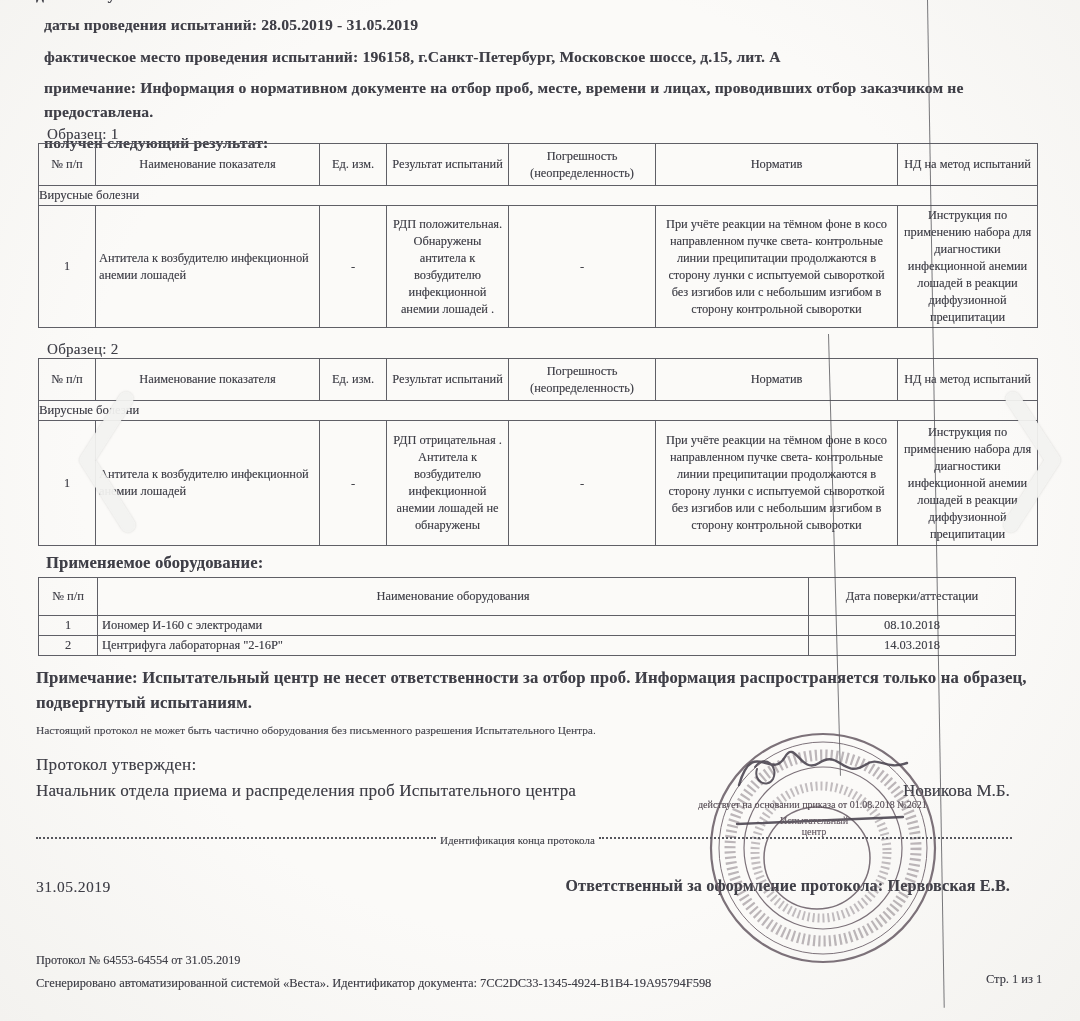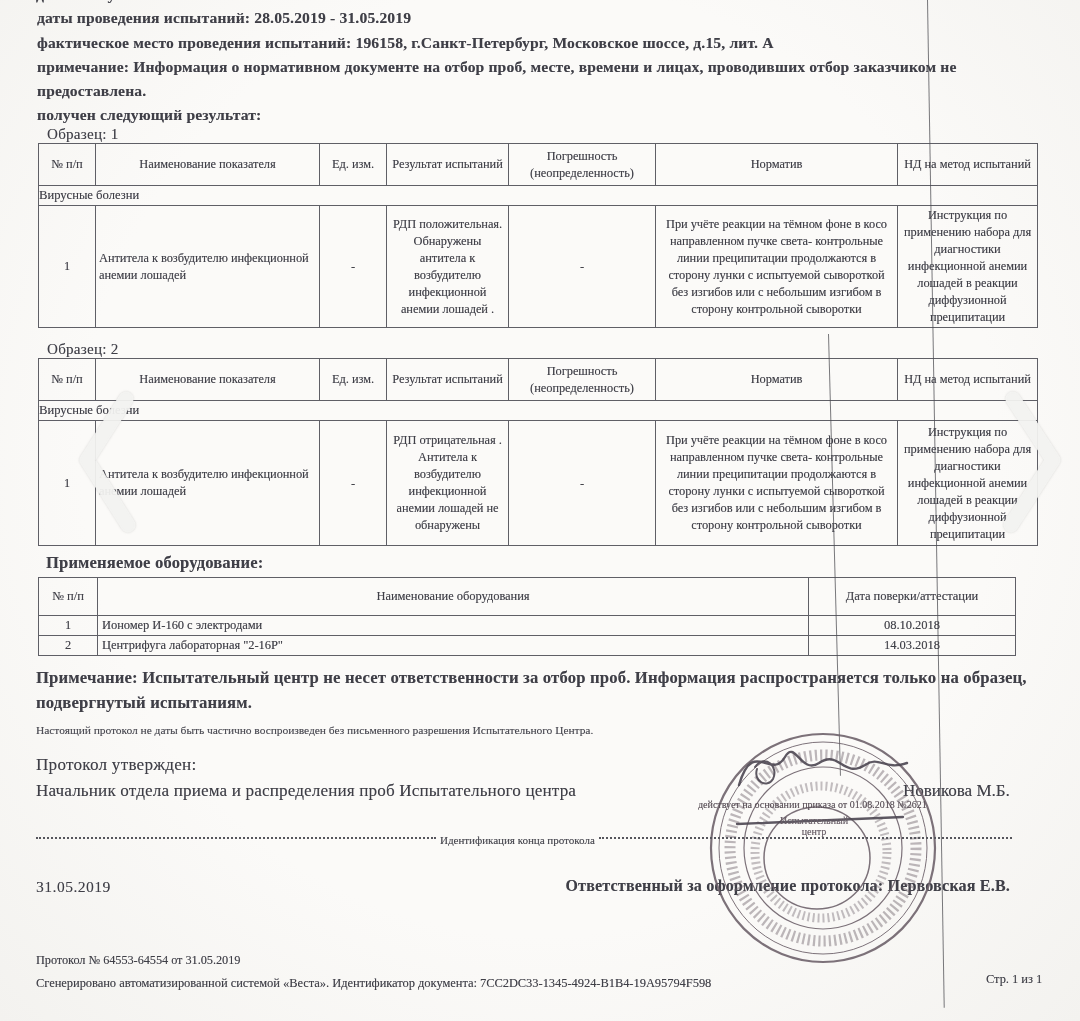--- a/index.html
+++ b/index.html
@@ -9,21 +9,21 @@
     font-family:"Liberation Serif","DejaVu Serif",serif;
     color:#3f3f47;
   }
   .page{position:absolute;inset:0;overflow:hidden;
         text-shadow:0.2px 0.2px 0.4px rgba(70,70,82,0.45);}
 
   
   .clip-line{position:absolute;top:-14px;left:36px;font-size:15.5px;font-weight:bold;letter-spacing:.2px;}
   .hdr{position:absolute;top:5px;left:36px;width:1014px;font-size:15.5px;
        font-weight:bold;line-height:23.6px;letter-spacing:.2px;}
-  .hdr div{margin:1px;}
+  .hdr div{margin:8px;}
 
   
   .sample-label{position:absolute;left:47px;font-size:15px;letter-spacing:.3px;}
   table.res{position:absolute;left:38px;width:950px;border-collapse:collapse;table-layout:fixed;
             background:transparent;}
   table.res td,table.res th{border:1px solid #5f5f66;font-weight:normal;
             font-size:12.3px;line-height:1.38;padding:1px 3px;vertical-align:middle;}
   table.res{border:1.5px solid #55555c;}
   th.hcell{text-align:center;font-size:12.4px;line-height:1.55;}
   .c-num{width:50px;text-align:center;}
@@ -172,21 +172,21 @@
     </tr>
     <tr class="eq-r">
       <td class="e-num">2</td>
       <td class="e-name">Центрифуга лабораторная "2-16Р"</td>
       <td class="e-date">14.03.2018</td>
     </tr>
   </tbody>
     </table>
 
   <div class="note-bold">Примечание: Испытательный центр не несет ответственности за отбор проб. Информация распространяется только на образец, подвергнутый испытаниям.</div>
-  <div class="note-small">Настоящий протокол не даты быть частично воспроизведен без письменного разрешения Испытательного Центра.</div>
+  <div class="note-small">Настоящий протокол не может быть частично оборудования без письменного разрешения Испытательного Центра.</div>
 
   <div class="appr-title">Протокол утвержден:</div>
   <div class="appr-line">Начальник отдела приема и распределения проб Испытательного центра</div>
   <div class="appr-name">Новикова М.Б.</div>
 
   <div class="stamp">
     <svg width="265" height="244" viewBox="0 0 265 244">
       <g fill="none" stroke="#6b5f68" opacity="0.88">
         <ellipse cx="128" cy="121" rx="112" ry="114" stroke-width="2.2"></ellipse>
         <ellipse cx="128" cy="121" rx="104" ry="106" stroke-width="1"></ellipse>

